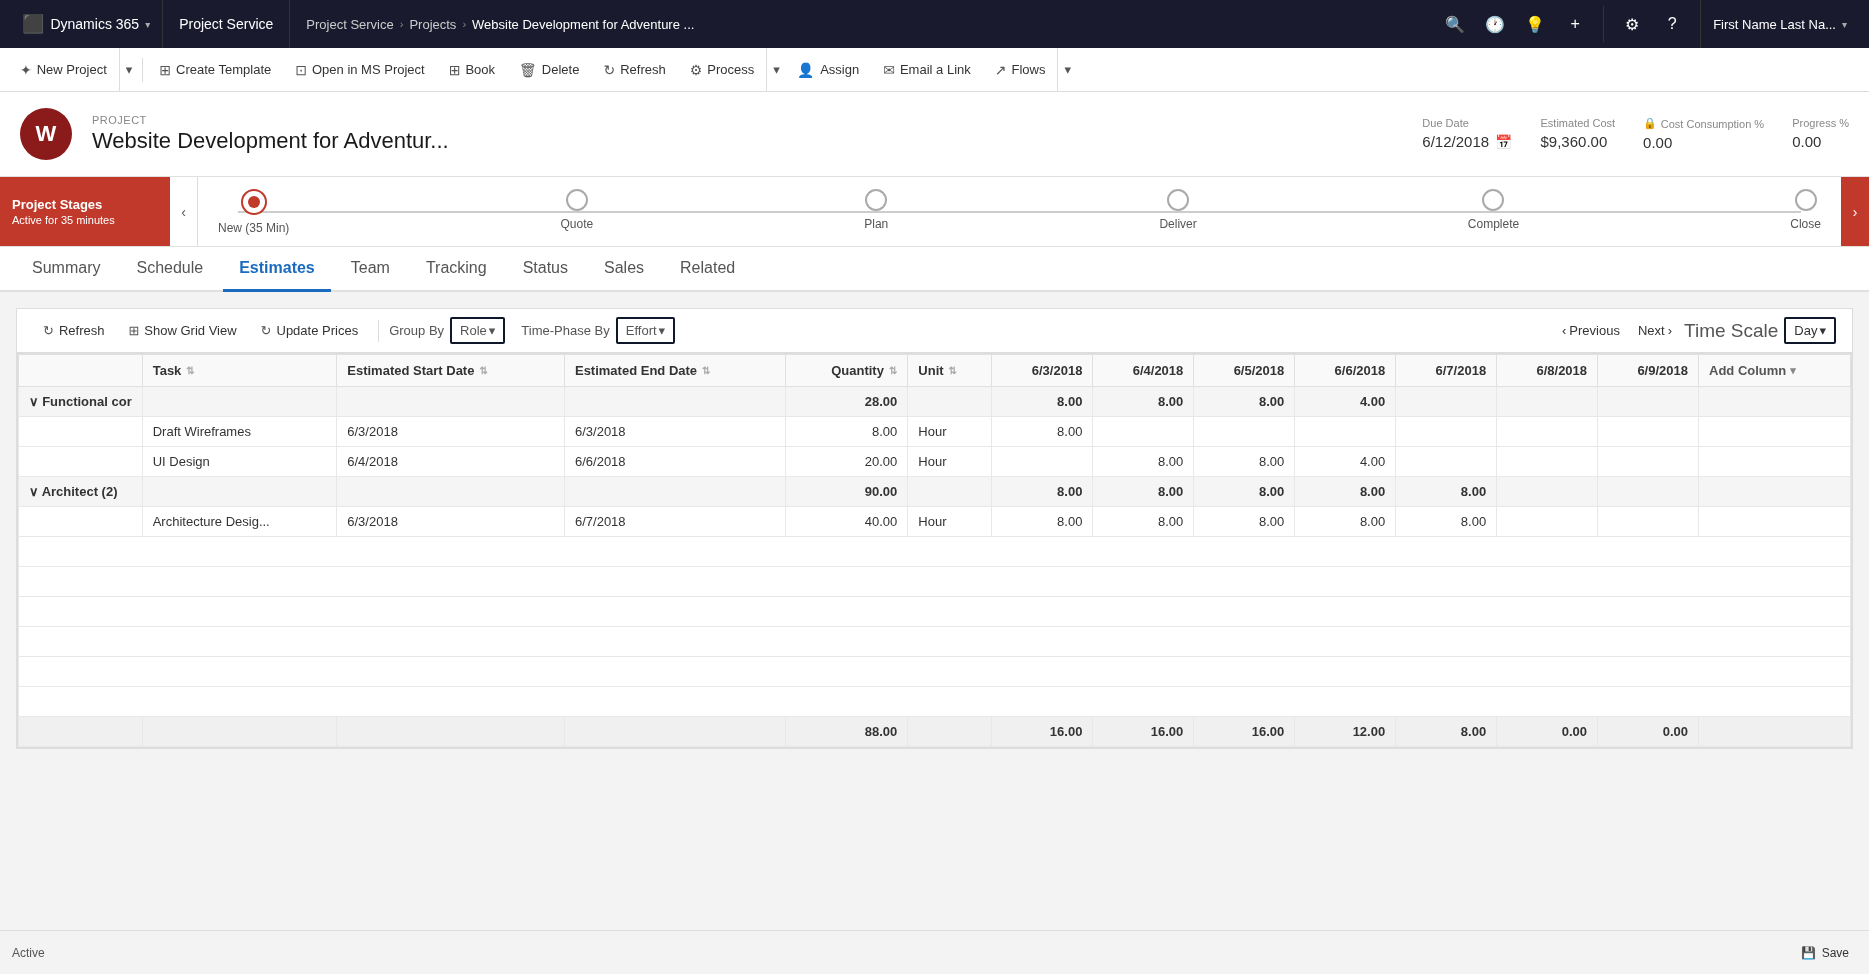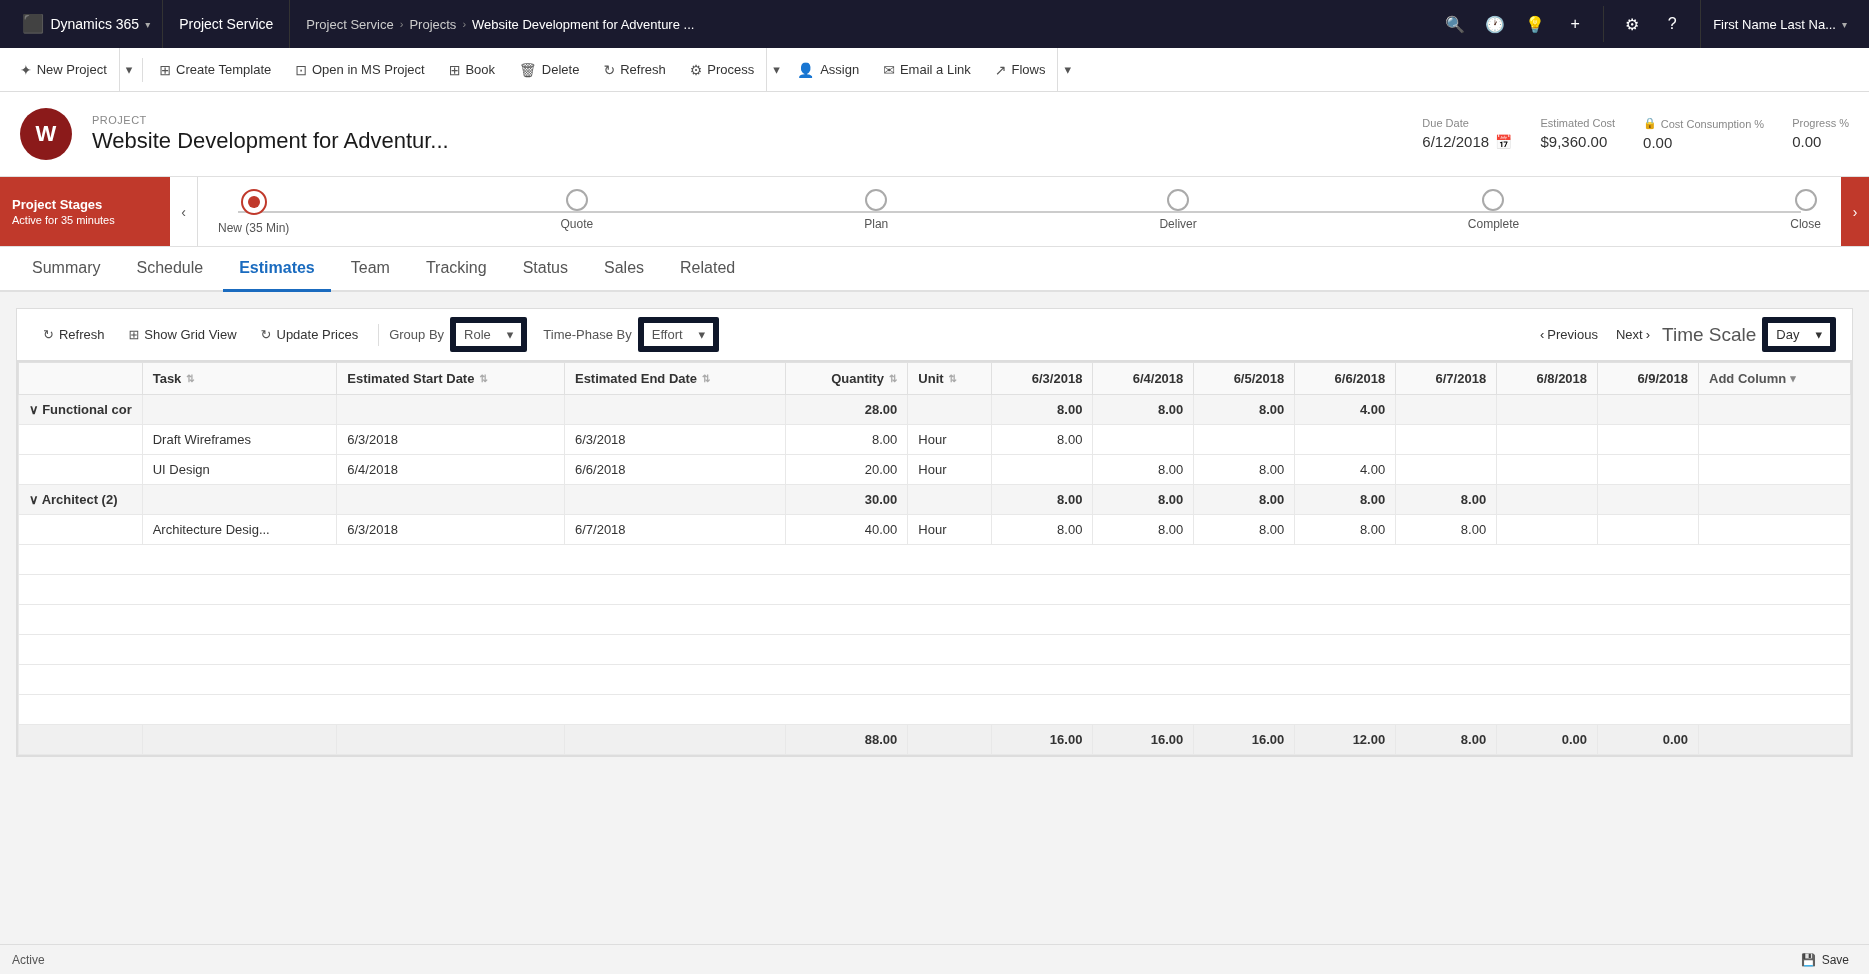--- a/index.html
+++ b/index.html
@@ -309,23 +309,23 @@
     .group-by-ctrl {
       display: flex;
       align-items: center;
       gap: 6px;
       font-size: 13px;
       color: #555;
     }
     .dropdown-btn {
       display: flex;
       align-items: center;
-      gap: 16px;
+      gap: 2px;
       padding: 4px 8px;
-      border: 6px solid #0f172a;
+      border: 2px solid #0f172a;
       border-radius: 2px;
       cursor: pointer;
       background: #fff;
       font-size: 13px;
     }
     .nav-ctrl {
       display: flex;
       align-items: center;
       gap: 6px;
       margin-left: auto;
@@ -388,21 +388,21 @@
       color: #555;
     }
     .chevron-icon { color: #888; font-size: 11px; }
 
     
     .status-bar {
       position: fixed;
       bottom: 0;
       left: 0;
       right: 0;
-      height: 30px;
+      height: 44px;
       background: #f3f3f3;
       border-top: 1px solid #ddd;
       display: flex;
       align-items: center;
       padding: 0 12px;
       font-size: 12px;
       color: #555;
       justify-content: space-between;
     }
     .save-btn-status {
@@ -728,21 +728,21 @@
             <td class="num"></td>
             <td class="num"></td>
             <td></td>
           </tr>
 
           <tr class="group-row">
             <td>∨ Architect (2)</td>
             <td></td>
             <td></td>
             <td></td>
-            <td class="num">30.00</td>
+            <td class="num">90.00</td>
             <td></td>
             <td class="num">8.00</td>
             <td class="num">8.00</td>
             <td class="num">8.00</td>
             <td class="num">8.00</td>
             <td class="num">8.00</td>
             <td class="num"></td>
             <td class="num"></td>
             <td></td>
           </tr>

